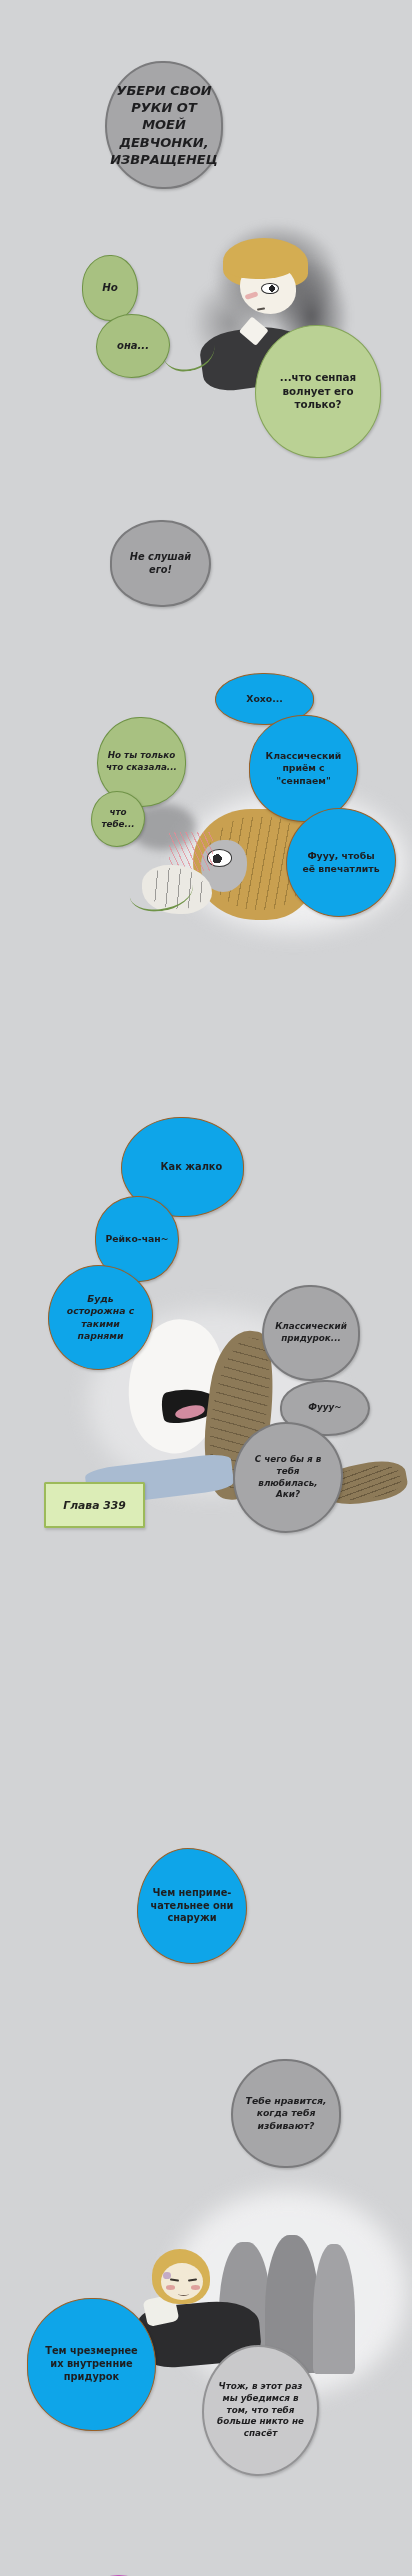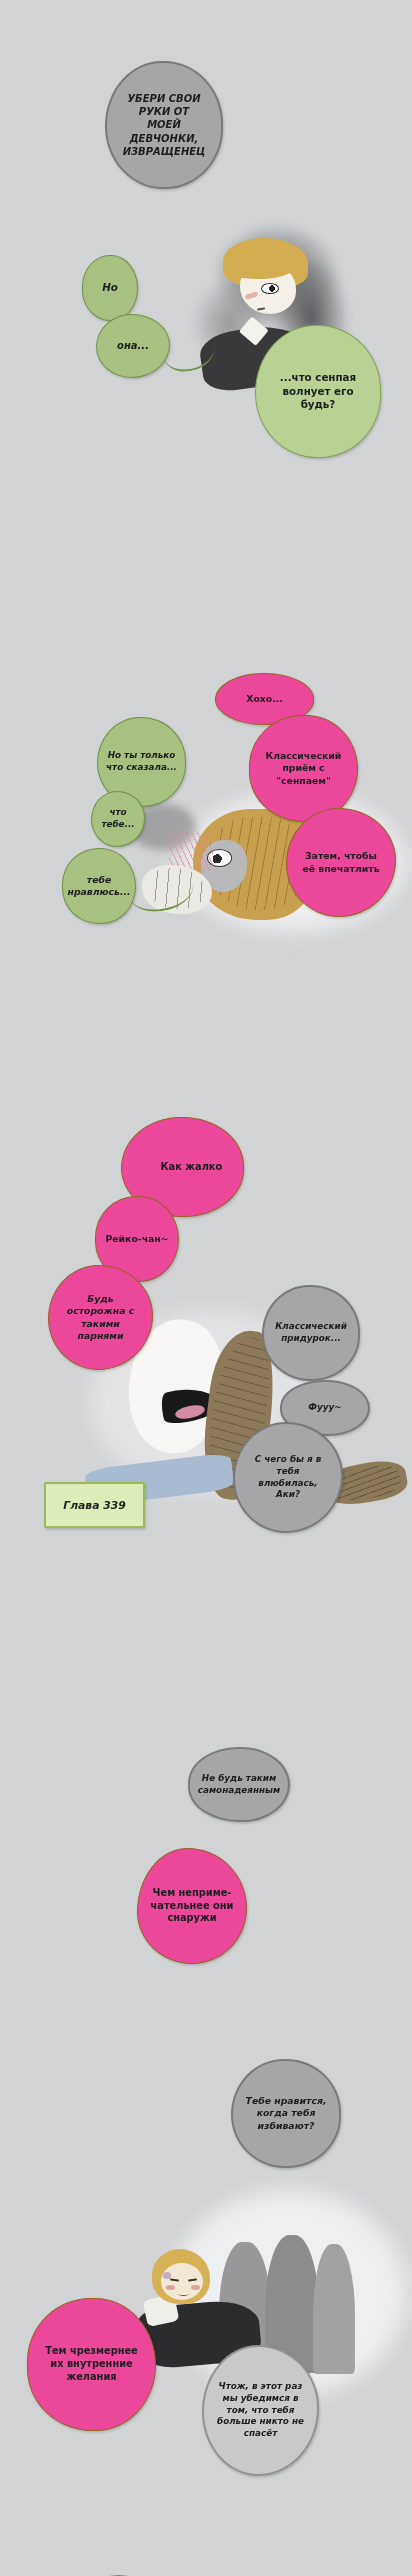--- a/index.html
+++ b/index.html
@@ -11,21 +11,21 @@
   .bubble{
     position:absolute;display:flex;align-items:center;justify-content:center;
     text-align:center;box-sizing:border-box;padding:6.2px;
     font-weight:700;color:#1e1e20;line-height:1.32;z-index:3;
     box-shadow:1px 1.5px 2.6px rgba(0,0,0,0.18);
   }
   .gray{background:#a6a6a8;border:2.1px solid #7a7a7c;font-style:italic;}
   .graylight{background:#c9c9cb;border:2.1px solid #939395;font-style:italic;}
   .green{background:#a8c181;border:1.5px solid #6f9347;font-style:italic;}
   .greenlight{background:#bad194;border:1.5px solid #84a458;}
-  .orange{background:#ec4899;border:1.5px solid #9a6027;}
+  .orange{background:#0ea5e9;border:1.5px solid #9a6027;}
   .pink{background:#e8abe3;border:1.5px solid #c258bc;}
   .r1{border-radius:49% 51% 50% 50% / 52% 50% 48% 50%;}
   .r2{border-radius:51% 49% 48% 52% / 49% 52% 51% 48%;}
   .r3{border-radius:48% 52% 52% 48% / 51% 48% 52% 49%;}
   .chapter{
     position:absolute;display:flex;align-items:center;justify-content:center;
     background:#dcedb7;border:2.1px solid #9cba59;color:#23231f;
     font-style:italic;font-weight:700;z-index:3;border-radius:1.5px;
     box-shadow:1px 1.5px 2.6px rgba(0,0,0,0.15);
   }
@@ -94,62 +94,61 @@
     <div style="left:31px;top:48px;width:8.8px;height:1.5px;background:#3a3530;border-radius:1px;transform:rotate(8deg);"></div>
     <div style="left:49px;top:48px;width:8.8px;height:1.5px;background:#3a3530;border-radius:1px;transform:rotate(-8deg);"></div>
     <div style="left:27px;top:54px;width:9.3px;height:4.6px;background:#d88f8f;border-radius:50%;opacity:.8;"></div>
     <div style="left:52px;top:54px;width:9.3px;height:4.6px;background:#d88f8f;border-radius:50%;opacity:.8;"></div>
     <div style="left:39px;top:60px;width:11.3px;height:3.6px;border-bottom:1px solid #6a5a50;border-radius:0 0 50% 50%;"></div>
   </div>
 
   <div class="tail" style="left:164px;top:346px;width:52px;height:23px;transform:rotate(-8deg);"></div>
   <div class="tail" style="left:130px;top:886px;width:64px;height:23px;transform:rotate(-6deg);"></div>
 
-  <div class="bubble gray r1" style="left:105px;top:61px;width:118px;height:128px;font-size:10px;padding:13.4px;">УБЕРИ СВОИ РУКИ ОТ МОЕЙ ДЕВЧОНКИ, ИЗВРАЩЕНЕЦ</div>
+  <div class="bubble gray r1" style="left:105px;top:61px;width:118px;height:128px;font-size:13px;padding:13.4px;">УБЕРИ СВОИ РУКИ ОТ МОЕЙ ДЕВЧОНКИ, ИЗВРАЩЕНЕЦ</div>
 
   <div class="bubble green r2" style="left:82px;top:255px;width:56px;height:66px;font-size:10.3px;">Но</div>
 
   <div class="bubble green r3" style="left:96px;top:314px;width:74px;height:64px;font-size:10px;">она...</div>
 
-  <div class="bubble greenlight r1" style="left:255px;top:325px;width:126px;height:133px;font-size:10.3px;padding:15.5px;">...что сенпая волнует его будь?</div>
+  <div class="bubble greenlight r1" style="left:255px;top:325px;width:126px;height:133px;font-size:10.3px;padding:15.5px;">...что сенпая волнует его только?</div>
 
+  <div class="bubble gray r2" style="left:110px;top:520px;width:101px;height:87px;font-size:9.8px;">Не слушай его!</div>
 
   <div class="bubble green r1" style="left:97px;top:717px;width:89px;height:90px;font-size:8.8px;">Но ты только что сказала...</div>
 
   <div class="bubble green r3" style="left:91px;top:791px;width:54px;height:56px;font-size:8.8px;padding:3.1px;text-align:center;">что тебе...</div>
 
-  <div class="bubble green r2" style="left:62px;top:848px;width:74px;height:76px;font-size:9.3px;">тебе нравлюсь...</div>
 
   <div class="bubble orange r1" style="left:215px;top:673px;width:99px;height:52px;font-size:9.3px;">Хохо...</div>
 
   <div class="bubble orange r2" style="left:249px;top:715px;width:109px;height:107px;font-size:9.3px;padding:12.4px;">Классический приём с "сенпаем"</div>
 
-  <div class="bubble orange r3" style="left:286px;top:808px;width:110px;height:109px;font-size:9.3px;padding:13.4px;">Затем, чтобы её впечатлить</div>
+  <div class="bubble orange r3" style="left:286px;top:808px;width:110px;height:109px;font-size:9.3px;padding:13.4px;">Фууу, чтобы её впечатлить</div>
 
   <div class="bubble orange r1" style="left:121px;top:1117px;width:123px;height:100px;font-size:9.8px;padding-left:24px;">Как жалко</div>
 
   <div class="bubble orange r2" style="left:95px;top:1196px;width:84px;height:86px;font-size:9.3px;">Рейко-чан~</div>
 
   <div class="bubble orange r3" style="left:48px;top:1265px;width:105px;height:105px;font-size:9.3px;padding:11.3px;font-style:italic;">Будь осторожна с такими парнями</div>
 
   <div class="bubble gray r1" style="left:262px;top:1285px;width:98px;height:96px;font-size:8.8px;">Классический придурок...</div>
 
   <div class="bubble gray r2" style="left:280px;top:1380px;width:90px;height:56px;font-size:8.8px;">Фууу~</div>
 
   <div class="bubble gray r3" style="left:233px;top:1422px;width:110px;height:111px;font-size:8.8px;padding:12.4px;">С чего бы я в тебя влюбилась, Аки?</div>
 
   <div class="chapter" style="left:44px;top:1482px;width:97px;height:42px;font-size:10.8px;">Глава 339</div>
 
 
-  <div class="bubble gray r2" style="left:188px;top:1747px;width:102px;height:75px;font-size:8.8px;">Не будь таким самонадеянным</div>
 
   <div class="bubble gray r1" style="left:231px;top:2059px;width:110px;height:109px;font-size:9.3px;padding:12.4px;">Тебе нравится, когда тебя избивают?</div>
 
   <div class="bubble orange r3" style="left:137px;top:1848px;width:110px;height:116px;font-size:9.8px;padding:12.4px;border-radius:46% 54% 50% 50% / 55% 52% 48% 45%;">Чем неприме- чательнее они снаружи</div>
 
-  <div class="bubble orange r2" style="left:27px;top:2298px;width:129px;height:133px;font-size:9.8px;padding:15.5px;">Тем чрезмернее их внутренние желания</div>
+  <div class="bubble orange r2" style="left:27px;top:2298px;width:129px;height:133px;font-size:9.8px;padding:15.5px;">Тем чрезмернее их внутренние придурок</div>
 
   <div class="bubble graylight r3" style="left:202px;top:2345px;width:117px;height:131px;font-size:8.8px;padding:11.3px;">Чтож, в этот раз мы убедимся в том, что тебя больше никто не спасёт</div>
 
   <div class="bubble pink r1" style="left:81px;top:2575px;width:77px;height:79px;font-size:9.3px;">Сато-кун</div>
 
 </div>
 
 
 </body></html>

